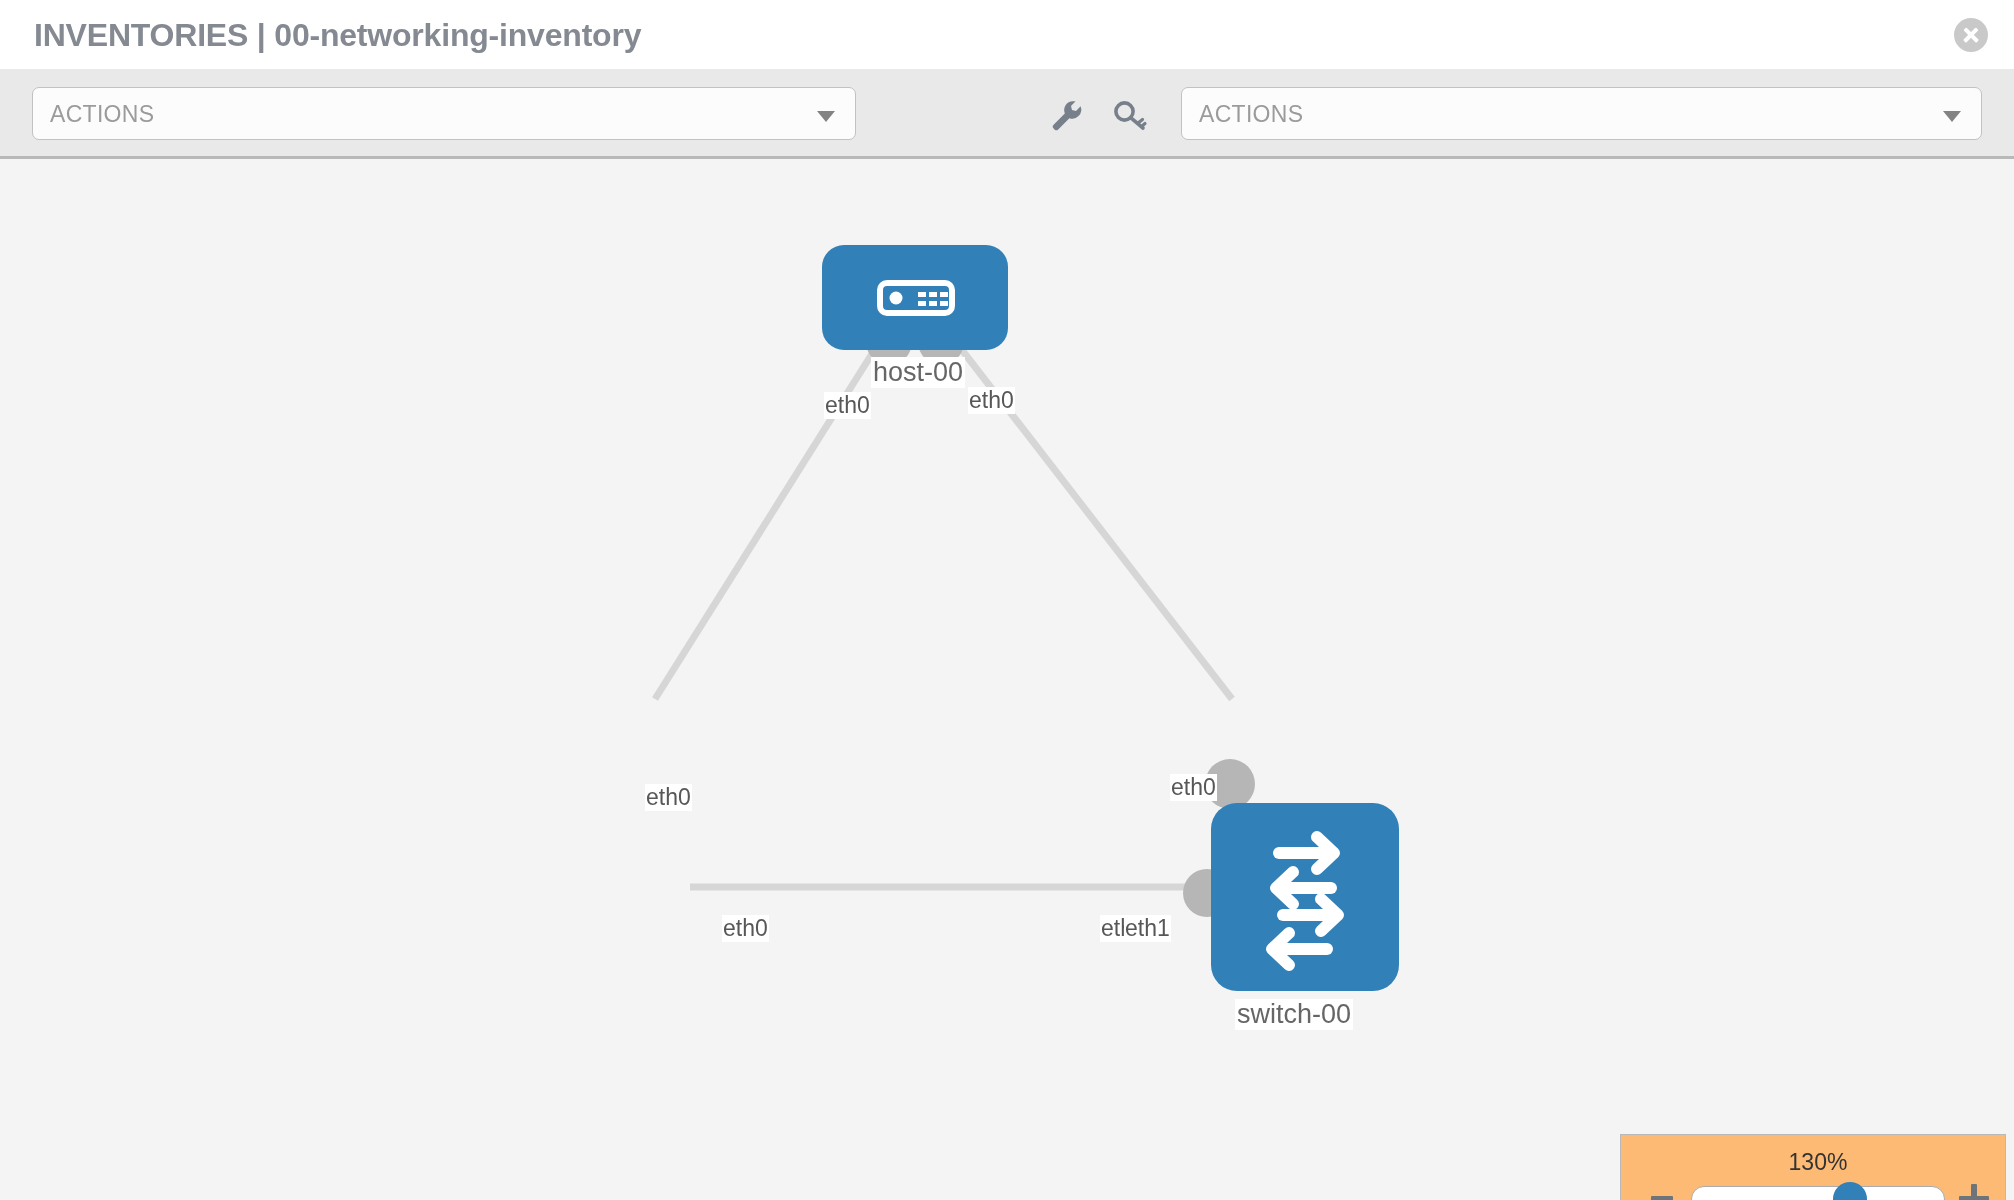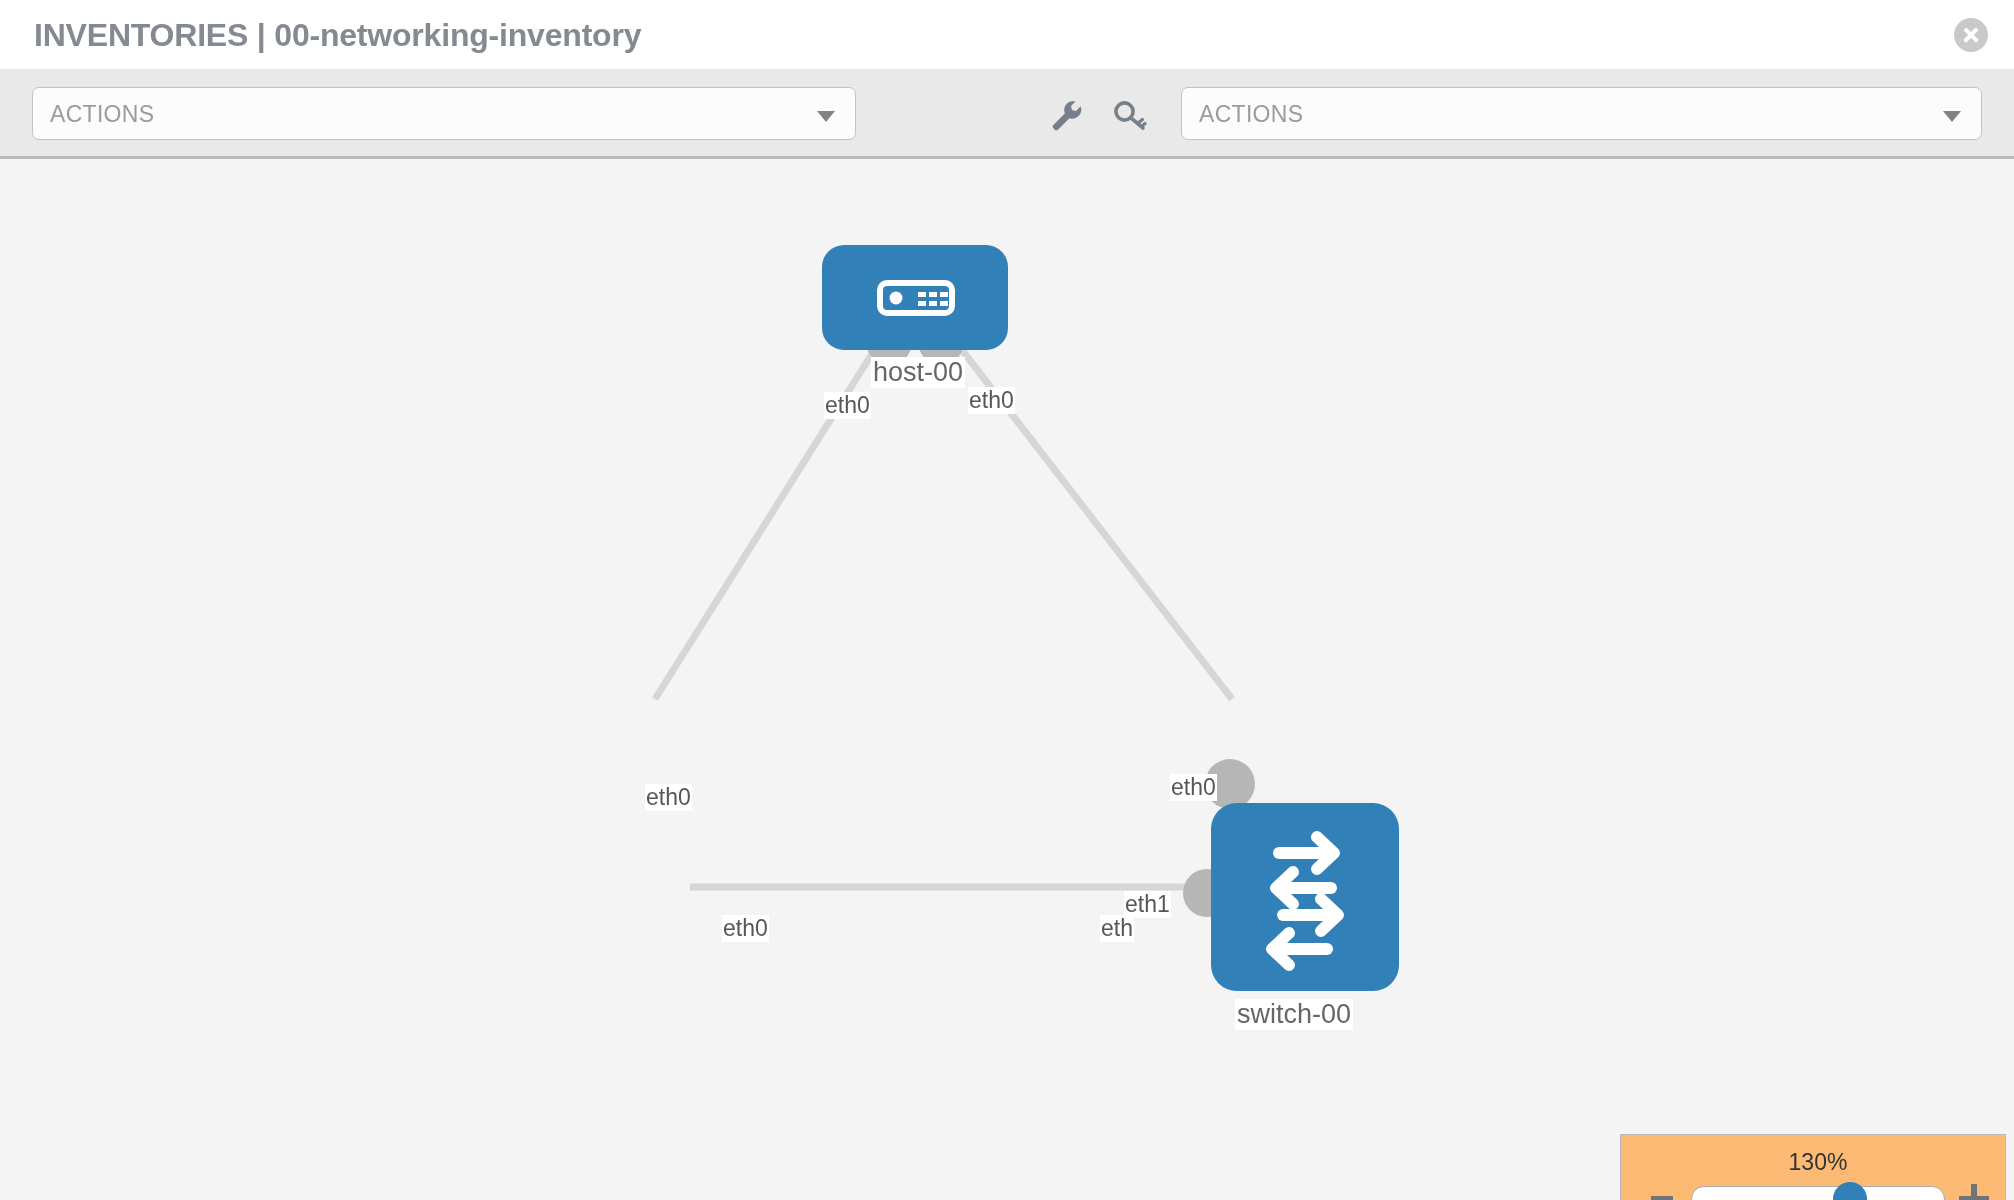--- a/index.html
+++ b/index.html
@@ -353,21 +353,21 @@
     <div class="edge-label" style="left:968px; top:188px;">eth0</div>
 
     <div class="edge-label" style="left:645px; top:585px;">eth0</div>
 
     <div class="edge-label" style="left:1170px; top:575px;">eth0</div>
 
     <div class="edge-label" style="left:722px; top:716px;">eth0</div>
 
     <div class="edge-label" style="left:1100px; top:716px;">eth</div>
 
-    <div class="edge-label" style="left:1124px; top:692px;">eth1</div>
+    <div class="edge-label" style="left:1124px; top:716px;">eth1</div>
 
   </div>
 
   <div class="zoom-panel">
     <div class="zoom-value">130%</div>
     <div class="zoom-minus"></div>
     <div class="zoom-track"></div>
     <div class="zoom-thumb"></div>
     <div class="zoom-plus"></div>
   </div>

